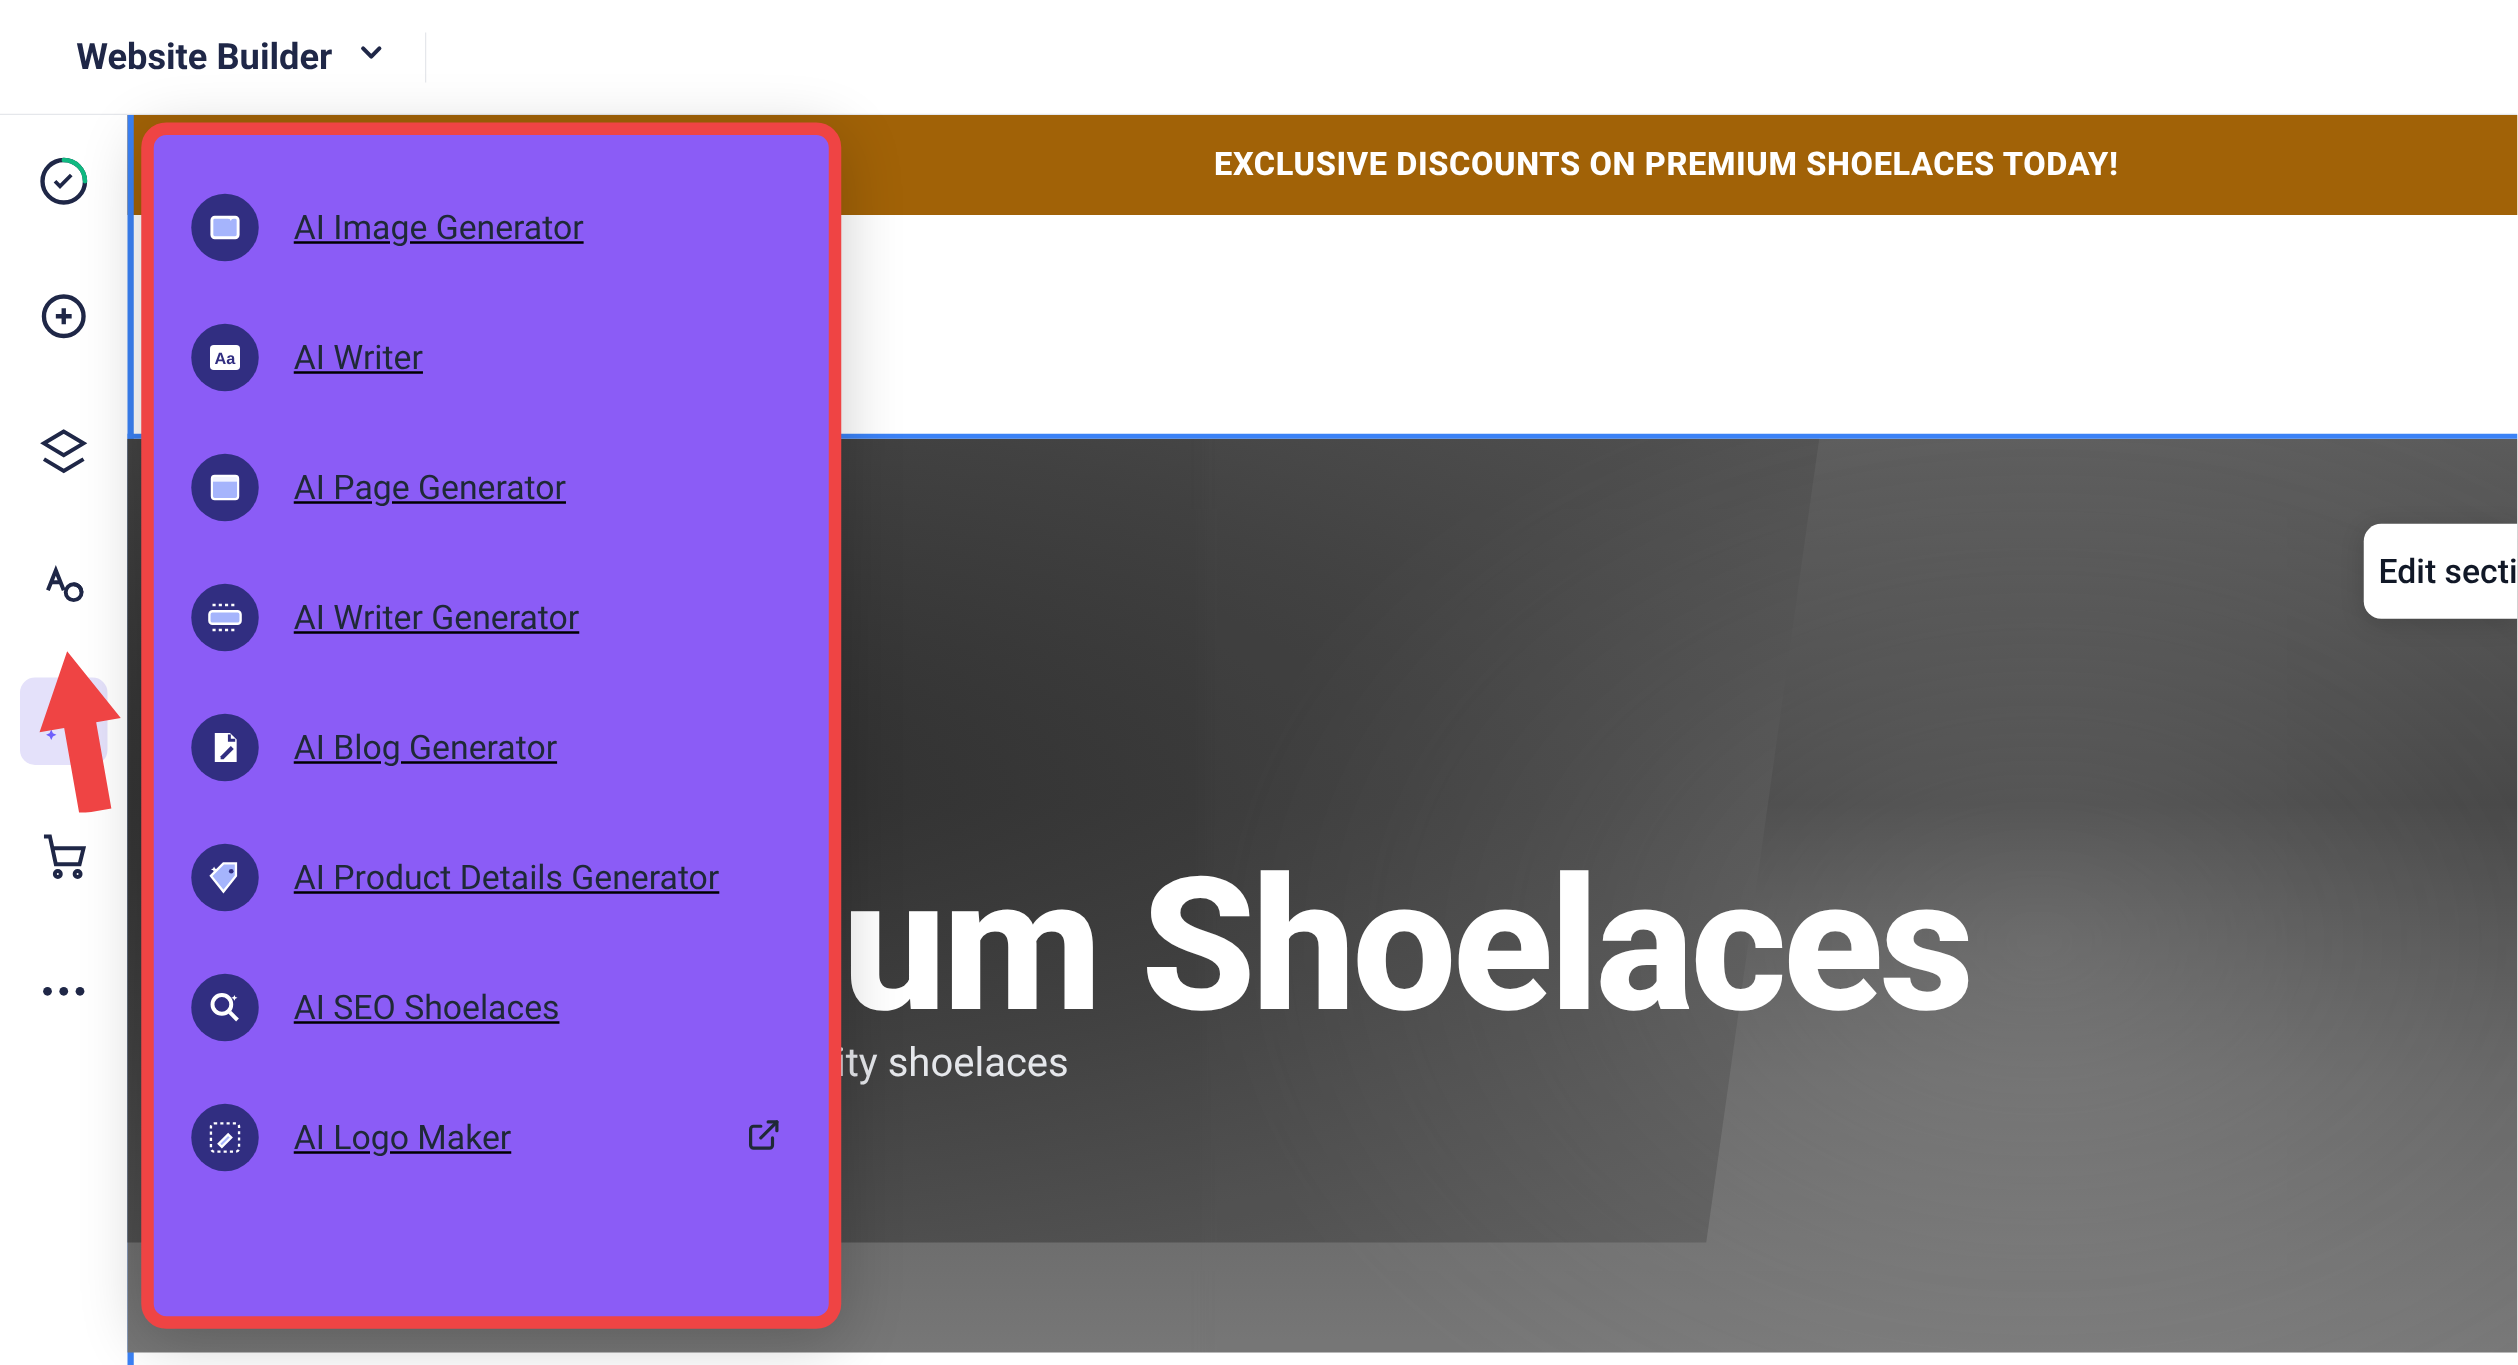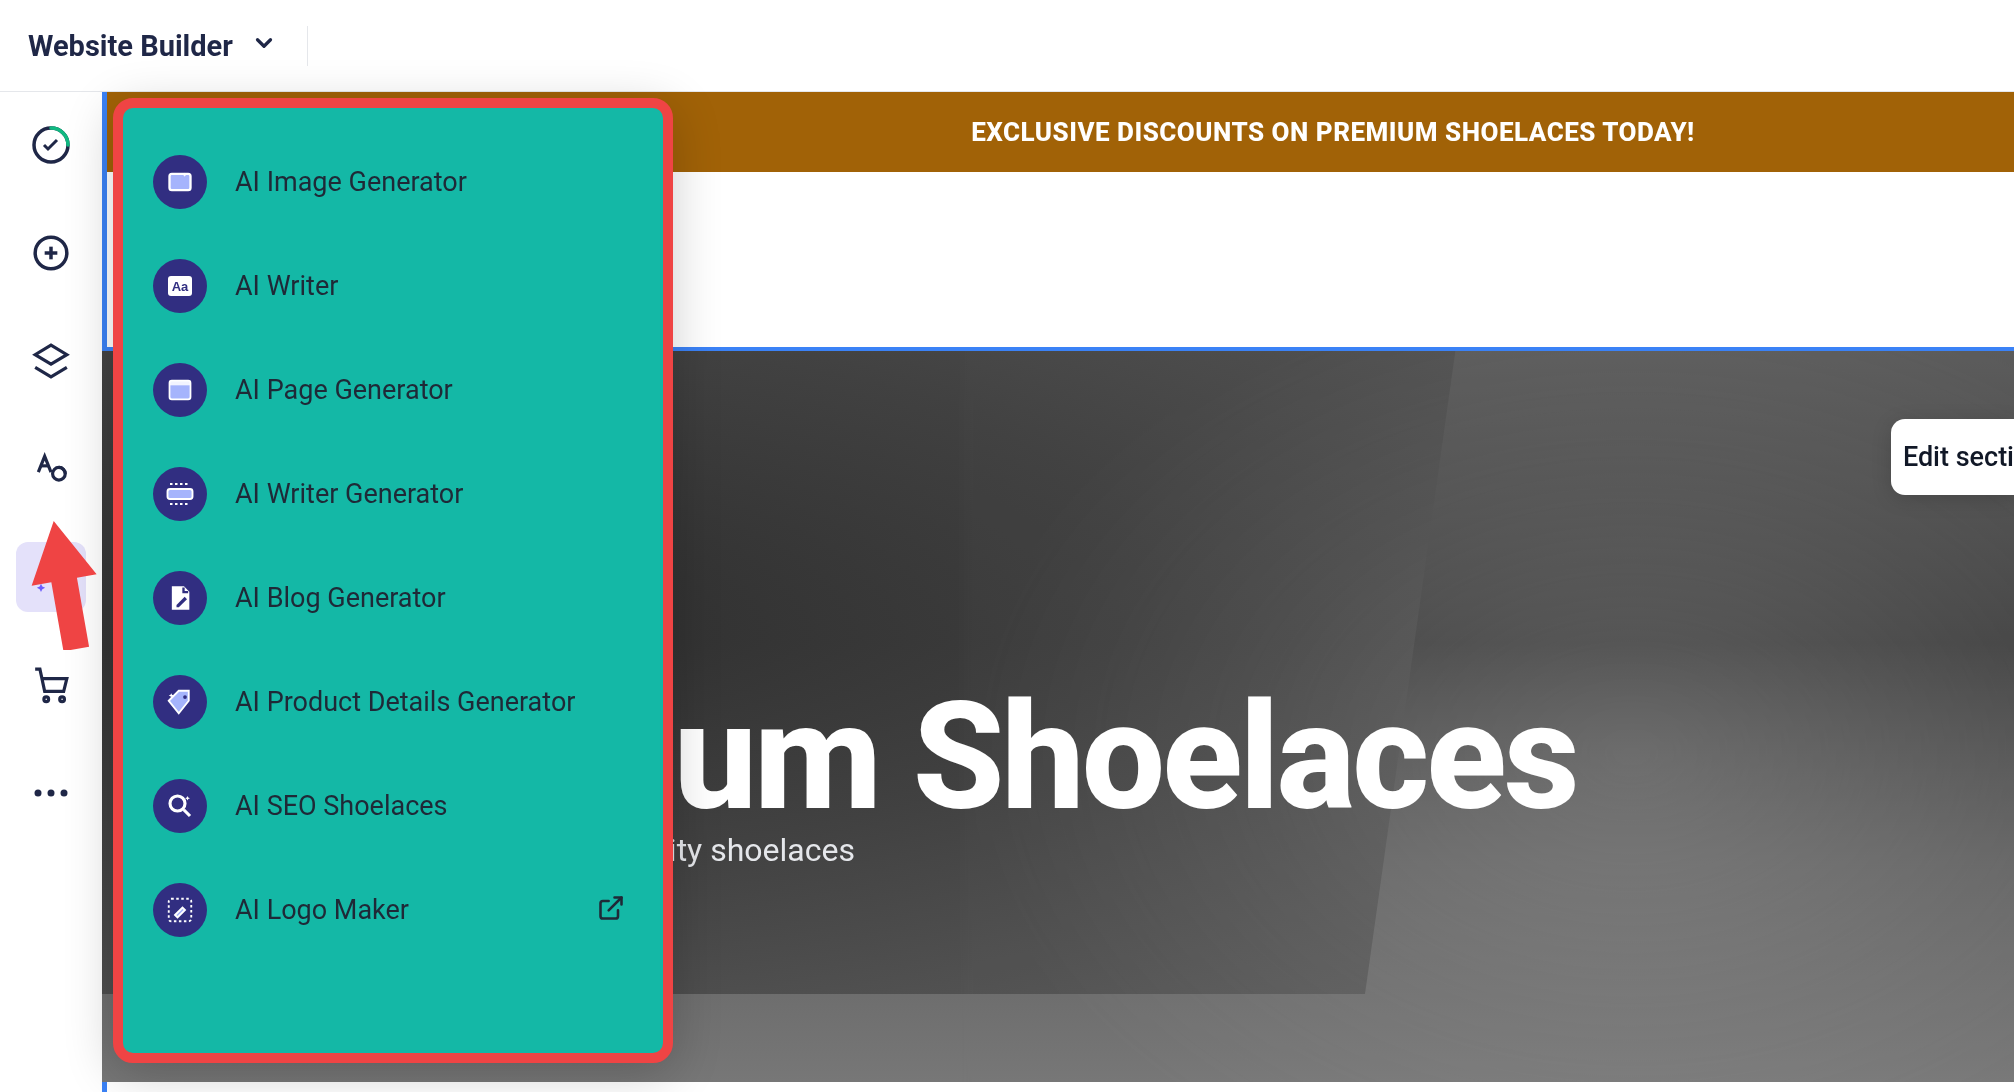--- a/index.html
+++ b/index.html
@@ -24,20 +24,21 @@
   padding: 0 28px;
   border-bottom: 1px solid #e5e7eb;
 }
 .top-title {
   font-size: 29px;
   font-weight: 700;
   color: #1f2747;
   display: flex;
   align-items: center;
   gap: 18px;
+  margin-left: 33px;
 }
 .top-title .chev {
   color: #1f2747;
 }
 .top-divider {
   width: 1px;
   height: 40px;
   background: #e5e7eb;
   margin-left: 30px;
 }
@@ -172,24 +173,25 @@
 
 
 .popup-wrap {
   position: absolute;
   left: 113px;
   top: 98px;
   width: 560px;
   height: 965px;
   border: 10px solid #ef4444;
   border-radius: 20px;
-  background: #14b8a6;
+  background: #8b5cf6;
   box-shadow: 0 10px 50px rgba(0,0,0,0.2);
   padding: 22px 20px;
   z-index: 10;
+  text-decoration: underline;
 }
 .popup-item {
   display: flex;
   align-items: center;
   gap: 28px;
   padding: 25px 10px;
   cursor: pointer;
   border-radius: 10px;
 }
 .popup-icon {

